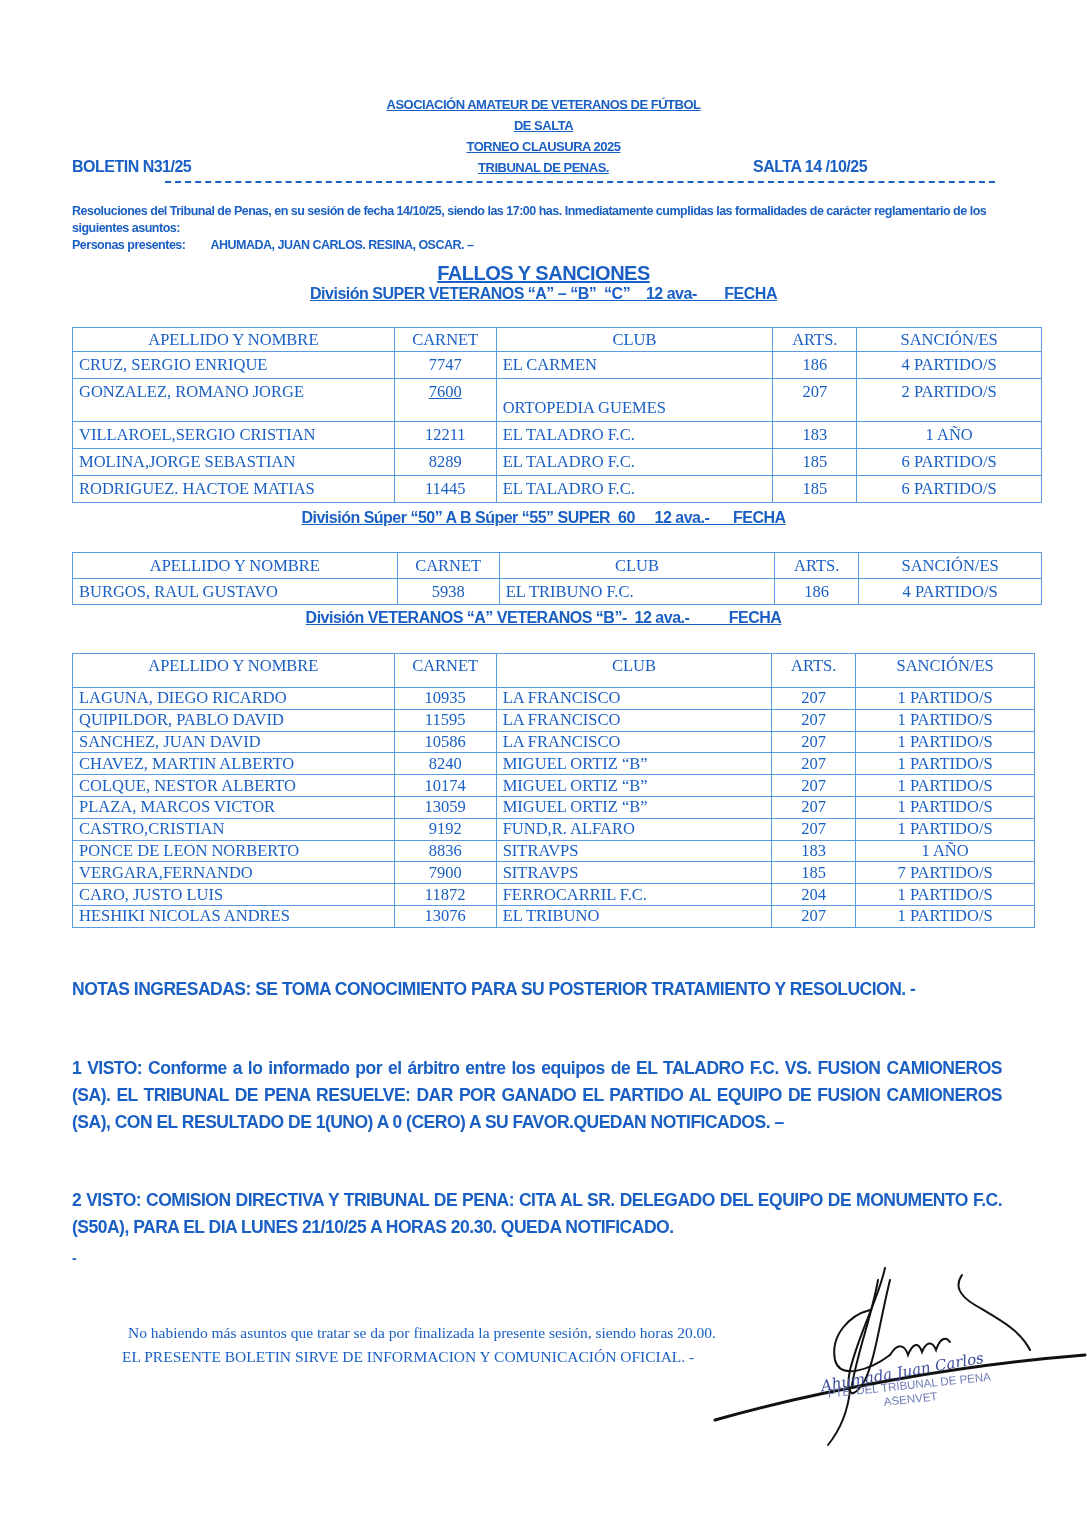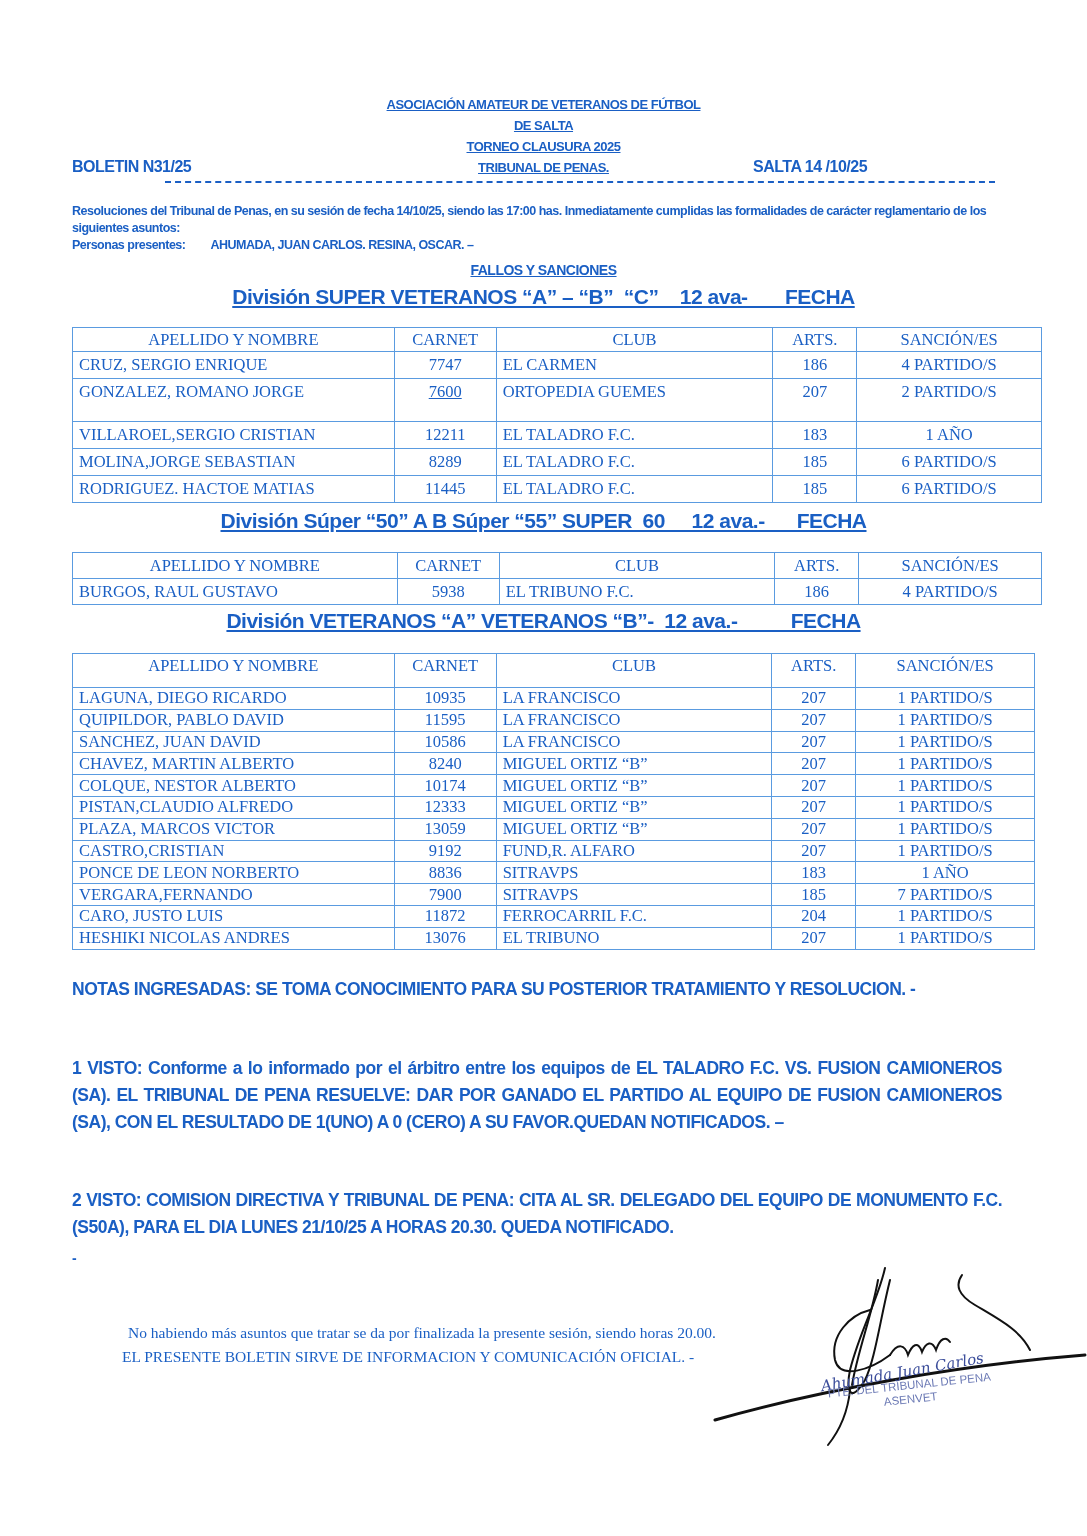--- a/index.html
+++ b/index.html
@@ -2,21 +2,21 @@
 <html><head>
 <meta charset="utf-8">
 <style>
   html,body{margin:0;padding:0;background:#fff;}
   body{width:1087px;height:1536px;position:relative;overflow:hidden;color:#1a5fc4;font-family:"Liberation Serif",serif;}
   .cond{font-family:"Liberation Sans Narrow","Liberation Sans",sans-serif;font-weight:bold;letter-spacing:-0.5px;}
   .abs{position:absolute;}
   .hdr{left:0;width:1087px;text-align:center;font-weight:bold;font-size:13px;text-decoration:underline;line-height:19px;}
   .dash{left:165px;top:181px;width:830px;border-top:2px dashed #1a5fc4;height:0;}
   .intro{left:72px;top:203px;width:935px;font-size:12.5px;font-weight:bold;line-height:17px;}
-  .div-title{left:0;width:1087px;text-align:center;font-size:21px;font-weight:bold;text-decoration:underline;white-space:pre;}
+  .div-title{left:0;width:1087px;text-align:center;font-size:16px;font-weight:bold;text-decoration:underline;white-space:pre;}
   table.t{position:absolute;border-collapse:collapse;font-size:16.5px;}
   table.t td, table.t th{border:1.5px solid #5a9be0;padding:0 6px;font-weight:normal;white-space:nowrap;line-height:20px;}
   table.t th{text-align:center;}
   .c{text-align:center;}
   .l{text-align:left;}
   .para{left:72px;width:930px;font-size:17.5px;font-weight:bold;line-height:27px;text-align:justify;}
   .closing{left:128px;width:720px;font-size:15.5px;line-height:22px;}
   .sig{left:700px;top:1260px;width:390px;height:200px;}
   .stamp{left:828px;top:1378px;font-family:"Liberation Sans",sans-serif;font-size:11.5px;color:#6c7ab5;text-align:center;transform:rotate(-6deg);line-height:14px;}
   .sig-name{left:820px;top:1363px;font-family:"DejaVu Serif",serif;font-style:italic;font-size:15px;color:#3a4c9a;transform:rotate(-10deg);}
@@ -31,21 +31,21 @@
 <div class="abs cond" style="left:72px;top:158px;font-size:16px;">BOLETIN N31/25</div>
 <div class="abs cond" style="left:753px;top:158px;font-size:16px;">SALTA 14 /10/25</div>
 <div class="abs dash"></div>
 
 <div class="abs intro cond">
   <span>Resoluciones del Tribunal de Penas, en su sesión de fecha 14/10/25, siendo las 17:00 has. Inmediatamente cumplidas las formalidades de carácter reglamentario de los siguientes asuntos:</span><br>
   <span>Personas presentes:</span>
   <span style="margin-left:22px;margin-top:44px;">AHUMADA, JUAN CARLOS.  RESINA, OSCAR. –</span>
 </div>
 
-<div class="abs div-title cond" style="top:262px;font-size:14px;">FALLOS Y SANCIONES</div>
+<div class="abs div-title cond" style="top:262px;font-size:20px;">FALLOS Y SANCIONES</div>
 <div class="abs div-title cond" style="top:285px;">División SUPER VETERANOS “A” – “B”  “C”    12 ava-       FECHA</div>
 
 <table class="t" style="left:72px;top:327px;width:970px;">
   <colgroup>
       <col style="width:322px">
       <col style="width:102px">
       <col style="width:277px">
       <col style="width:84px">
       <col style="width:185px">
     </colgroup>
@@ -60,21 +60,21 @@
   <tr style="height:27px;">
     <td class="l">CRUZ, SERGIO ENRIQUE</td>
     <td class="c">7747</td>
     <td class="l">EL CARMEN</td>
     <td class="c">186</td>
     <td class="c">4 PARTIDO/S</td>
   </tr>
   <tr style="height:43px;vertical-align:top;">
     <td class="l" style="padding-top:3px;">GONZALEZ, ROMANO JORGE</td>
     <td class="c" style="padding-top:3px;text-decoration:underline;">7600</td>
-    <td class="l" style="padding-top:3px;">ORTOPEDIA GUEMES</td>
+    <td class="l" style="padding-top:19px;">ORTOPEDIA GUEMES</td>
     <td class="c" style="padding-top:3px;">207</td>
     <td class="c" style="padding-top:3px;">2 PARTIDO/S</td>
   </tr>
   <tr style="height:27px;">
     <td class="l">VILLAROEL,SERGIO CRISTIAN</td>
     <td class="c">12211</td>
     <td class="l">EL TALADRO F.C.</td>
     <td class="c">183</td>
     <td class="c">1 AÑO</td>
   </tr>
@@ -167,27 +167,20 @@
       <tr style="height: 21.8px;">
         <td class="l" style="line-height: 18px;">CHAVEZ, MARTIN ALBERTO</td>
         <td class="c" style="line-height: 18px;">8240</td>
         <td class="l" style="line-height: 18px;">MIGUEL ORTIZ “B”</td>
         <td class="c" style="line-height: 18px;">207</td>
         <td class="c" style="line-height: 18px;">1 PARTIDO/S</td>
       </tr>
       <tr style="height: 21.8px;">
         <td class="l" style="line-height: 18px;">COLQUE, NESTOR ALBERTO</td>
         <td class="c" style="line-height: 18px;">10174</td>
-        <td class="l" style="line-height: 18px;">MIGUEL ORTIZ “B”</td>
-        <td class="c" style="line-height: 18px;">207</td>
-        <td class="c" style="line-height: 18px;">1 PARTIDO/S</td>
-      </tr>
-      <tr style="height: 21.8px;">
-        <td class="l" style="line-height: 18px;">PISTAN,CLAUDIO ALFREDO</td>
-        <td class="c" style="line-height: 18px;">12333</td>
         <td class="l" style="line-height: 18px;">MIGUEL ORTIZ “B”</td>
         <td class="c" style="line-height: 18px;">207</td>
         <td class="c" style="line-height: 18px;">1 PARTIDO/S</td>
       </tr>
       <tr style="height: 21.8px;">
         <td class="l" style="line-height: 18px;">PLAZA, MARCOS VICTOR</td>
         <td class="c" style="line-height: 18px;">13059</td>
         <td class="l" style="line-height: 18px;">MIGUEL ORTIZ “B”</td>
         <td class="c" style="line-height: 18px;">207</td>
         <td class="c" style="line-height: 18px;">1 PARTIDO/S</td>

